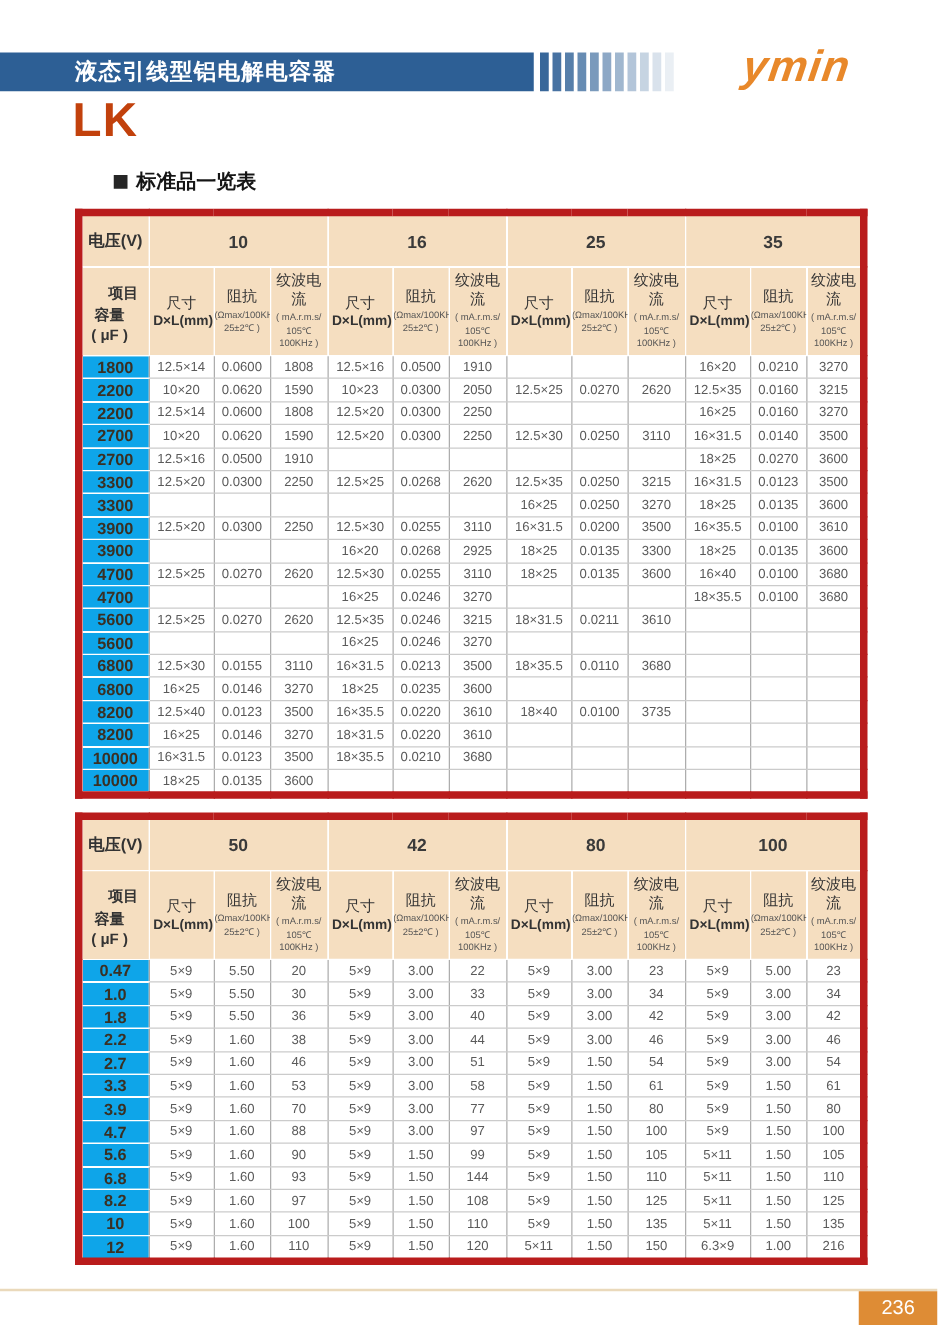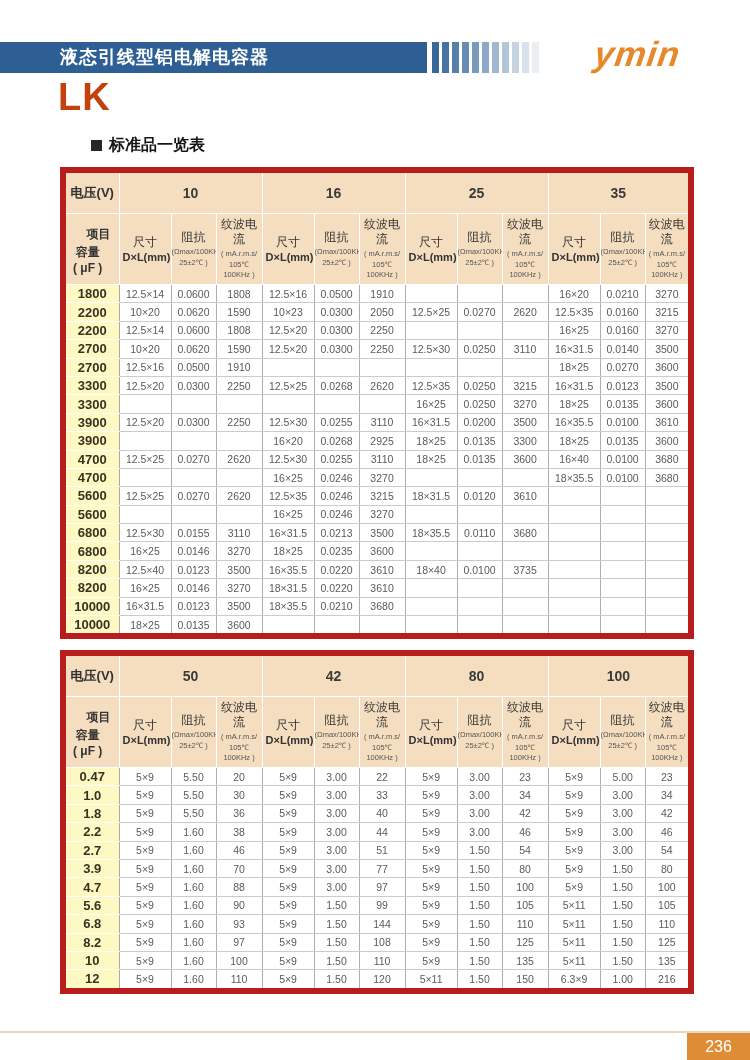--- a/index.html
+++ b/index.html
@@ -27,21 +27,21 @@
   
   .spec-table{position:absolute;left:60px;border-collapse:collapse;table-layout:fixed;width:628px;border:6px solid #b91c1c;}
   .t1{top:167px;} .t2{top:650px;}
   .spec-table th,.spec-table td{padding:0;text-align:center;vertical-align:middle;overflow:hidden;}
   .volt-row th{height:40px;background:#f5dec0;border:1px solid #fff;font-size:13px;font-weight:bold;color:#333;}
   .volt-row th.volt-cell{font-size:14px;color:#3a3a3a;}
   .sub-row th{height:70px;background:#f5dec0;border:1px solid #fff;color:#333;}
   .sub-t{font-size:12px;font-weight:normal;line-height:1.2;}
   .sub-t2{font-size:11px;font-weight:bold;margin-top:2px;text-align:right;}
   .sub-s{font-size:7.5px;font-weight:normal;color:#555;margin-top:3px;line-height:1.4;}
-  .spec-table tbody th.cap-cell{background:#fef9c3;border:1px solid #fff;border-right:1px solid #a8a8a8;
+  .spec-table tbody th.cap-cell{background:#0ea5e9;border:1px solid #fff;border-right:1px solid #a8a8a8;
        font-size:13px;font-weight:bold;color:#3a3023;height:17.4px;}
   .spec-table tbody td{background:#fff;border-top:1px solid #cbcbcb;border-bottom:1px solid #cbcbcb;
        border-left:1px solid #adadad;border-right:1px solid #adadad;font-size:10.5px;color:#5a5a5a;height:17.4px;}
   .diag-cell{position:relative;
      background-image:linear-gradient(to bottom right,rgba(0,0,0,0) calc(50% - 0.6px),#c2a87e calc(50% - 0.6px),#c2a87e calc(50% + 0.6px),rgba(0,0,0,0) calc(50% + 0.6px));}
   .diag-item{position:absolute;top:12px;right:8px;font-size:12px;font-weight:bold;font-family:Liberation Serif, serif;}
   .diag-cap{position:absolute;bottom:8px;left:7px;font-size:12px;font-weight:bold;text-align:center;line-height:1.35;}
 
   
   .footer-line{position:absolute;left:0;top:1031px;width:750px;height:2px;background:#ead9bb;}
@@ -325,21 +325,21 @@
         </tr>
         <tr>
           <th class="cap-cell">5600</th>
           <td class="group-start">12.5×25</td>
           <td>0.0270</td>
           <td>2620</td>
           <td class="group-start">12.5×35</td>
           <td>0.0246</td>
           <td>3215</td>
           <td class="group-start">18×31.5</td>
-          <td>0.0120</td>
+          <td>0.0211</td>
           <td>3610</td>
           <td class="group-start"></td>
           <td></td>
           <td></td>
         </tr>
         <tr>
           <th class="cap-cell">5600</th>
           <td class="group-start"></td>
           <td></td>
           <td></td>
@@ -595,20 +595,35 @@
           <td>3.00</td>
           <td>51</td>
           <td class="group-start">5×9</td>
           <td>1.50</td>
           <td>54</td>
           <td class="group-start">5×9</td>
           <td>3.00</td>
           <td>54</td>
         </tr>
         <tr>
+          <th class="cap-cell">3.3</th>
+          <td class="group-start">5×9</td>
+          <td>1.60</td>
+          <td>53</td>
+          <td class="group-start">5×9</td>
+          <td>3.00</td>
+          <td>58</td>
+          <td class="group-start">5×9</td>
+          <td>1.50</td>
+          <td>61</td>
+          <td class="group-start">5×9</td>
+          <td>1.50</td>
+          <td>61</td>
+        </tr>
+        <tr>
           <th class="cap-cell">3.9</th>
           <td class="group-start">5×9</td>
           <td>1.60</td>
           <td>70</td>
           <td class="group-start">5×9</td>
           <td>3.00</td>
           <td>77</td>
           <td class="group-start">5×9</td>
           <td>1.50</td>
           <td>80</td>

